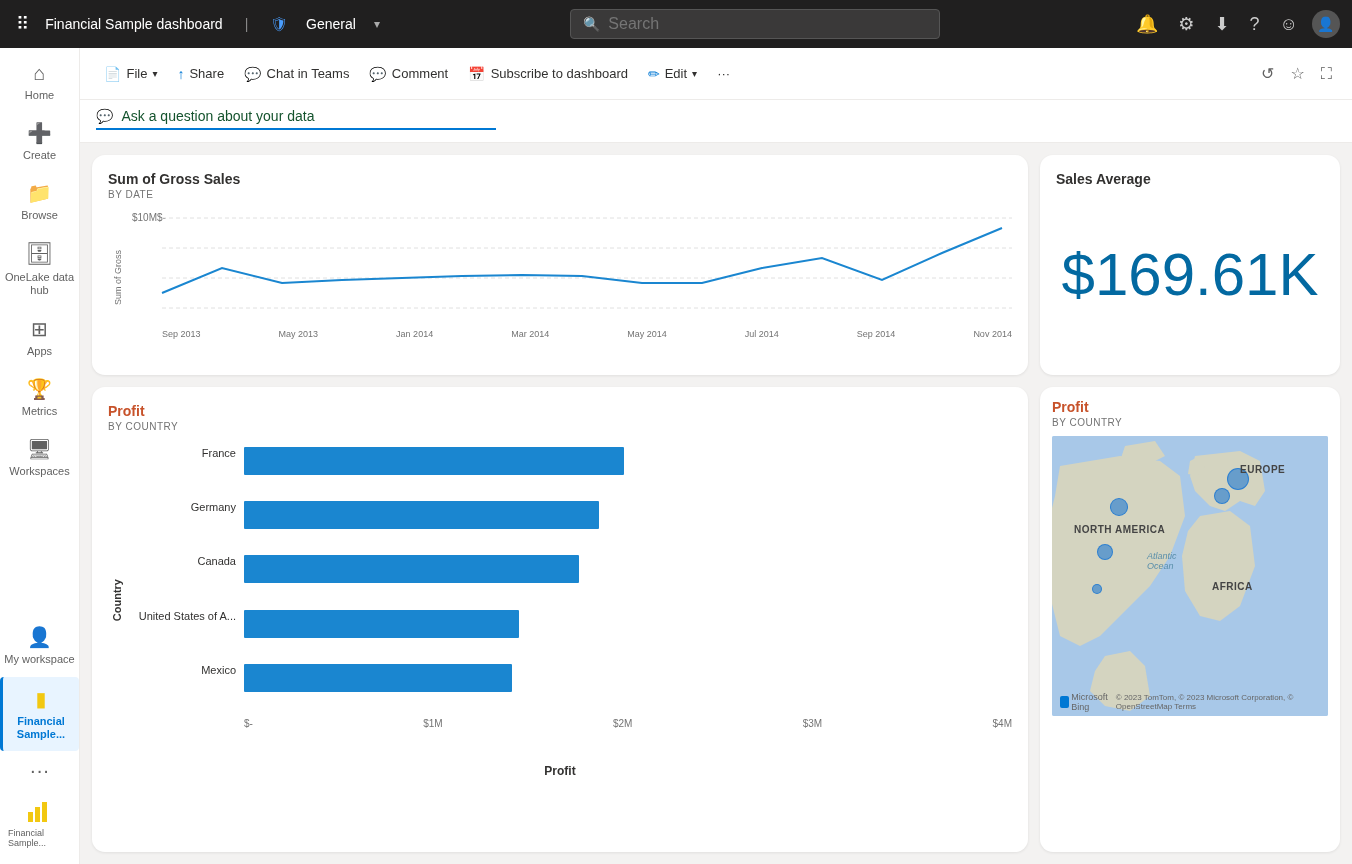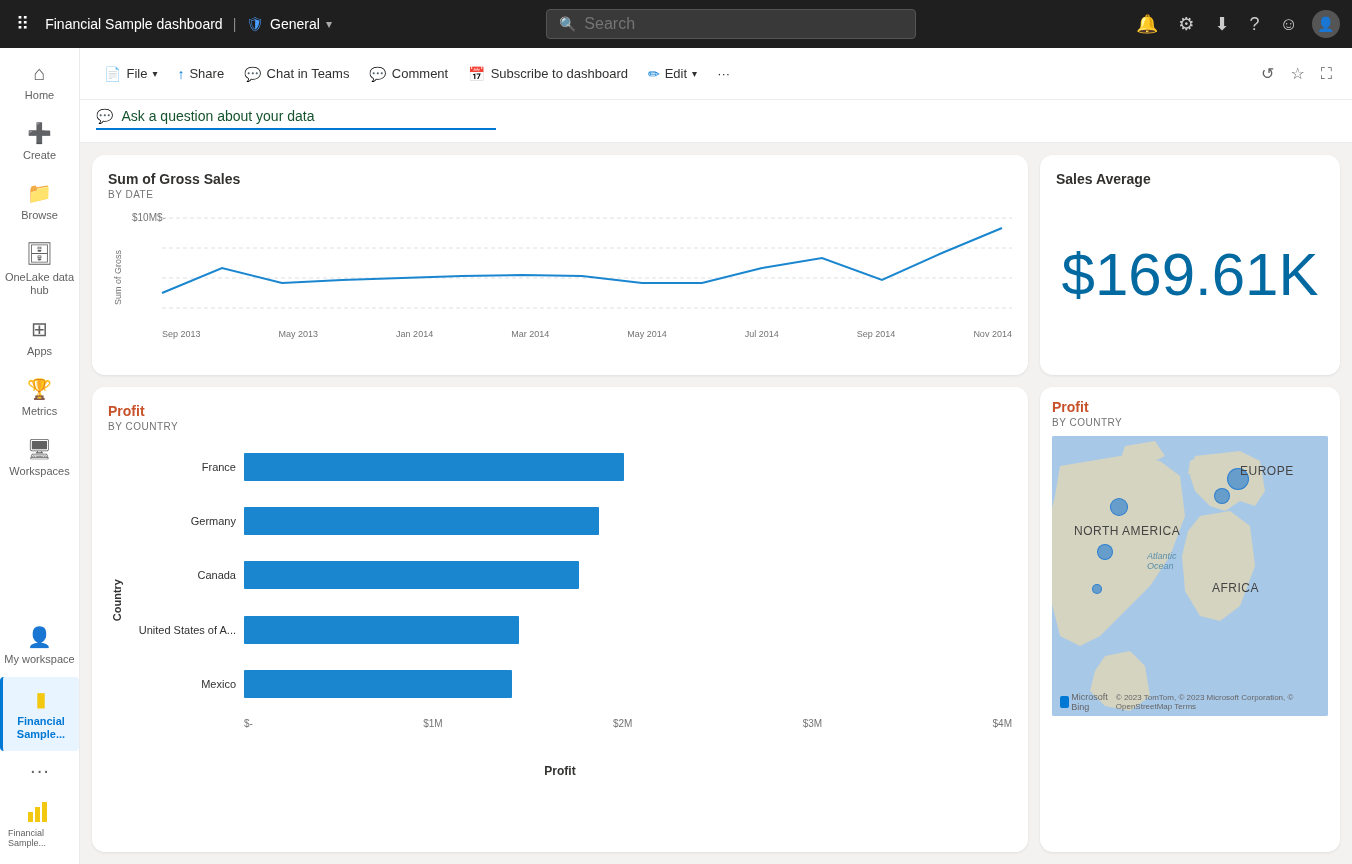--- a/index.html
+++ b/index.html
@@ -4,21 +4,21 @@
   <style>
     * { margin: 0; padding: 0; box-sizing: border-box; }
     body { font-family: 'Segoe UI', Arial, sans-serif; background: #f3f2f1; width: 1352px; height: 864px; overflow: hidden; }
 
     
     .top-nav {
       display: flex; align-items: center; background: #1a1a2e; height: 48px; padding: 0 12px; gap: 12px;
       background: #201f1f;
     }
     .nav-dots { color: #fff; font-size: 18px; cursor: pointer; padding: 4px; }
-    .nav-title { color: #fff; font-size: 14px; white-space: nowrap; display: flex; align-items: center; gap: 6px; }
+    .nav-title { color: #fff; font-size: 14px; white-space: nowrap; display: flex; align-items: center; gap: 18px; }
     .nav-divider { color: #888; margin: 0 4px; }
     .nav-badge-shield { color: #4a9eff; font-size: 14px; }
     .nav-search { flex: 1; display: flex; justify-content: center; }
     .search-box {
       display: flex; align-items: center; background: #3a3939; border-radius: 4px;
       padding: 5px 12px; gap: 8px; width: 370px; border: 1px solid #555;
     }
     .search-box input { background: transparent; border: none; outline: none; color: #ccc; font-size: 16px; width: 100%; }
     .search-icon { color: #aaa; font-size: 14px; }
     .nav-icons { display: flex; align-items: center; gap: 8px; }
@@ -62,35 +62,35 @@
     
     .chart-area { grid-column: 1; grid-row: 1; }
     .line-chart-container { position: relative; height: 140px; }
 
     
     .sales-avg-card { grid-column: 2; grid-row: 1; display: flex; flex-direction: column; }
     .sales-avg-value { font-size: 60px; font-weight: 300; color: #0369a1; margin-top: auto; display: flex; align-items: center; justify-content: center; flex: 1; }
 
     
     .bar-chart-card { grid-column: 1; grid-row: 2; }
-    .bar-row { display: flex; align-items: center; gap: 8px; height: 40px; }
+    .bar-row { display: flex; gap: 8px; height: 40px; }
     .bar-label { width: 110px; text-align: right; font-size: 11px; color: #323130; flex-shrink: 0; }
     .bar-fill { height: 28px; background: #1a86d0; border-radius: 1px; }
     .x-axis-title { text-align: center; font-size: 12px; color: #323130; font-weight: 600; margin-top: 4px; }
 
     
     .map-card { grid-column: 2; grid-row: 2; padding: 12px; }
     .map-container { position: relative; width: 100%; height: 280px; background: #a8d4f5; border-radius: 2px; overflow: hidden; margin-top: 4px; }
     .map-bubble { position: absolute; border-radius: 50%; background: rgba(30, 120, 210, 0.6); border: 1px solid rgba(30, 120, 210, 0.8); }
     .map-footer { font-size: 9px; color: #666; position: absolute; bottom: 4px; left: 8px; right: 8px; display: flex; justify-content: space-between; align-items: center; }
     .bing-logo { display: flex; align-items: center; gap: 2px; font-size: 9px; }
     .bing-icon { width: 12px; height: 12px; background: #0078d4; border-radius: 2px; }
 
     
-    .map-text { position: absolute; font-size: 12px; color: #444; font-weight: 400; letter-spacing: 0.5px; }
+    .map-text { position: absolute; font-size: 10px; color: #444; font-weight: 700; letter-spacing: 0.5px; }
 
     .atlantic-text { position: absolute; font-size: 9px; color: #5a8faa; font-style: italic; }
 
     
     .powerbi-section { display: flex; flex-direction: column; align-items: center; padding: 8px; gap: 2px; }
     .powerbi-icon { width: 28px; height: 28px; }
     .powerbi-label { font-size: 10px; color: #616161; }
 
     .sidebar-more { color: #616161; font-size: 20px; cursor: pointer; padding: 8px; }
   </style>

